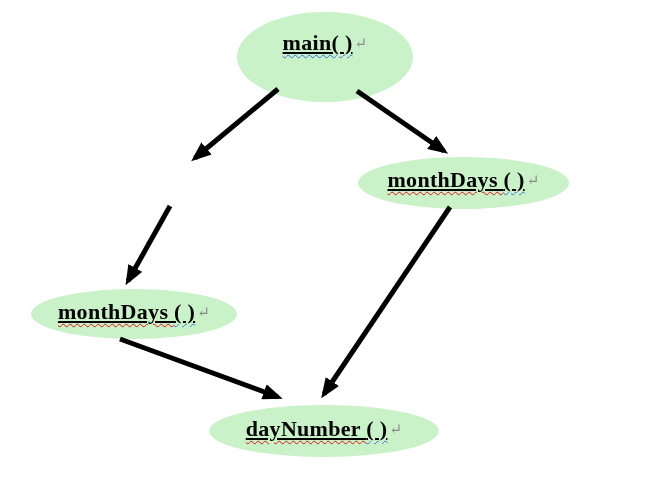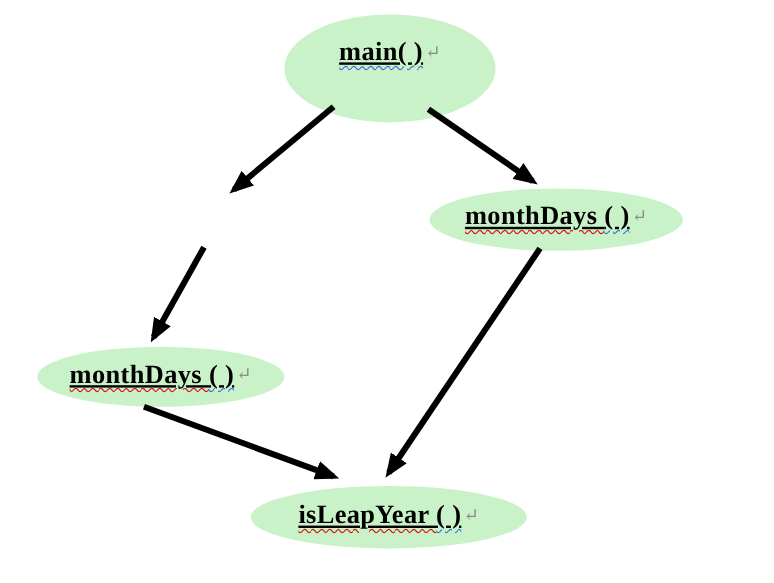--- a/index.html
+++ b/index.html
@@ -86,21 +86,21 @@
 
   <div class="node node-monthDays">
     <span class="label"><span class="solid"><span class="wavy-red">monthDays </span><span class="wavy-blue">( )</span></span><span class="ret">↵</span></span>
   </div>
 
   <div class="node node-dayNumber">
     <span class="label"><span class="solid"><span class="wavy-red">monthDays </span><span class="wavy-blue">( )</span></span><span class="ret">↵</span></span>
   </div>
 
   <div class="node node-isLeapYear">
-    <span class="label"><span class="solid"><span class="wavy-red">isLeapYear </span><span class="wavy-blue">( )</span></span><span class="ret">↵</span></span>
+    <span class="label"><span class="solid"><span class="wavy-red">dayNumber </span><span class="wavy-blue">( )</span></span><span class="ret">↵</span></span>
   </div>
 
   <svg class="arrows" width="645" height="486" viewBox="0 0 645 486">
     <defs>
       <marker id="ah" markerUnits="userSpaceOnUse" markerWidth="20" markerHeight="16" refX="15" refY="8" orient="auto">
         <path d="M0,0 L20,8 L0,16 Z" fill="#000000"></path>
       </marker>
     </defs>
     <path class="edge" d="M278,89 L195,158" marker-end="url(#ah)"></path>
     <path class="edge" d="M357,91 L444,151" marker-end="url(#ah)"></path>

